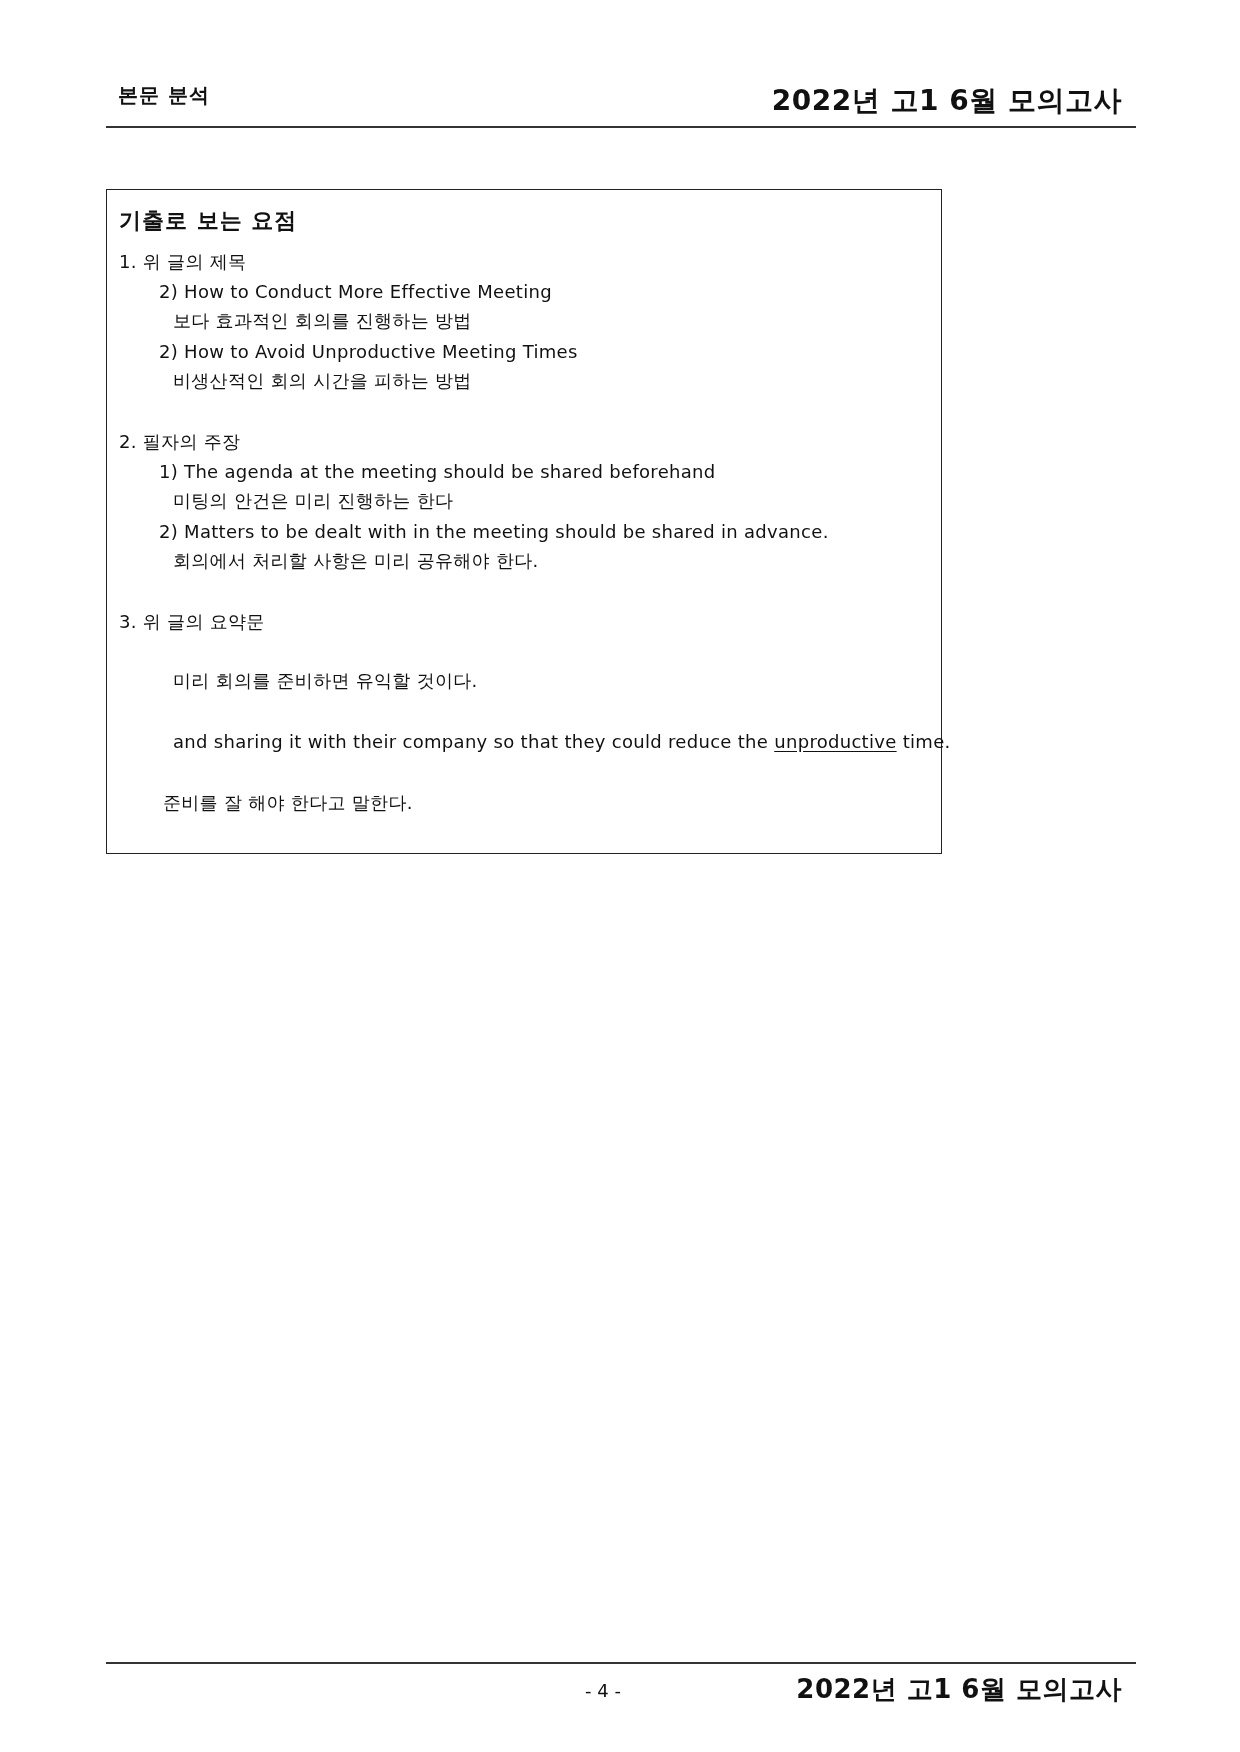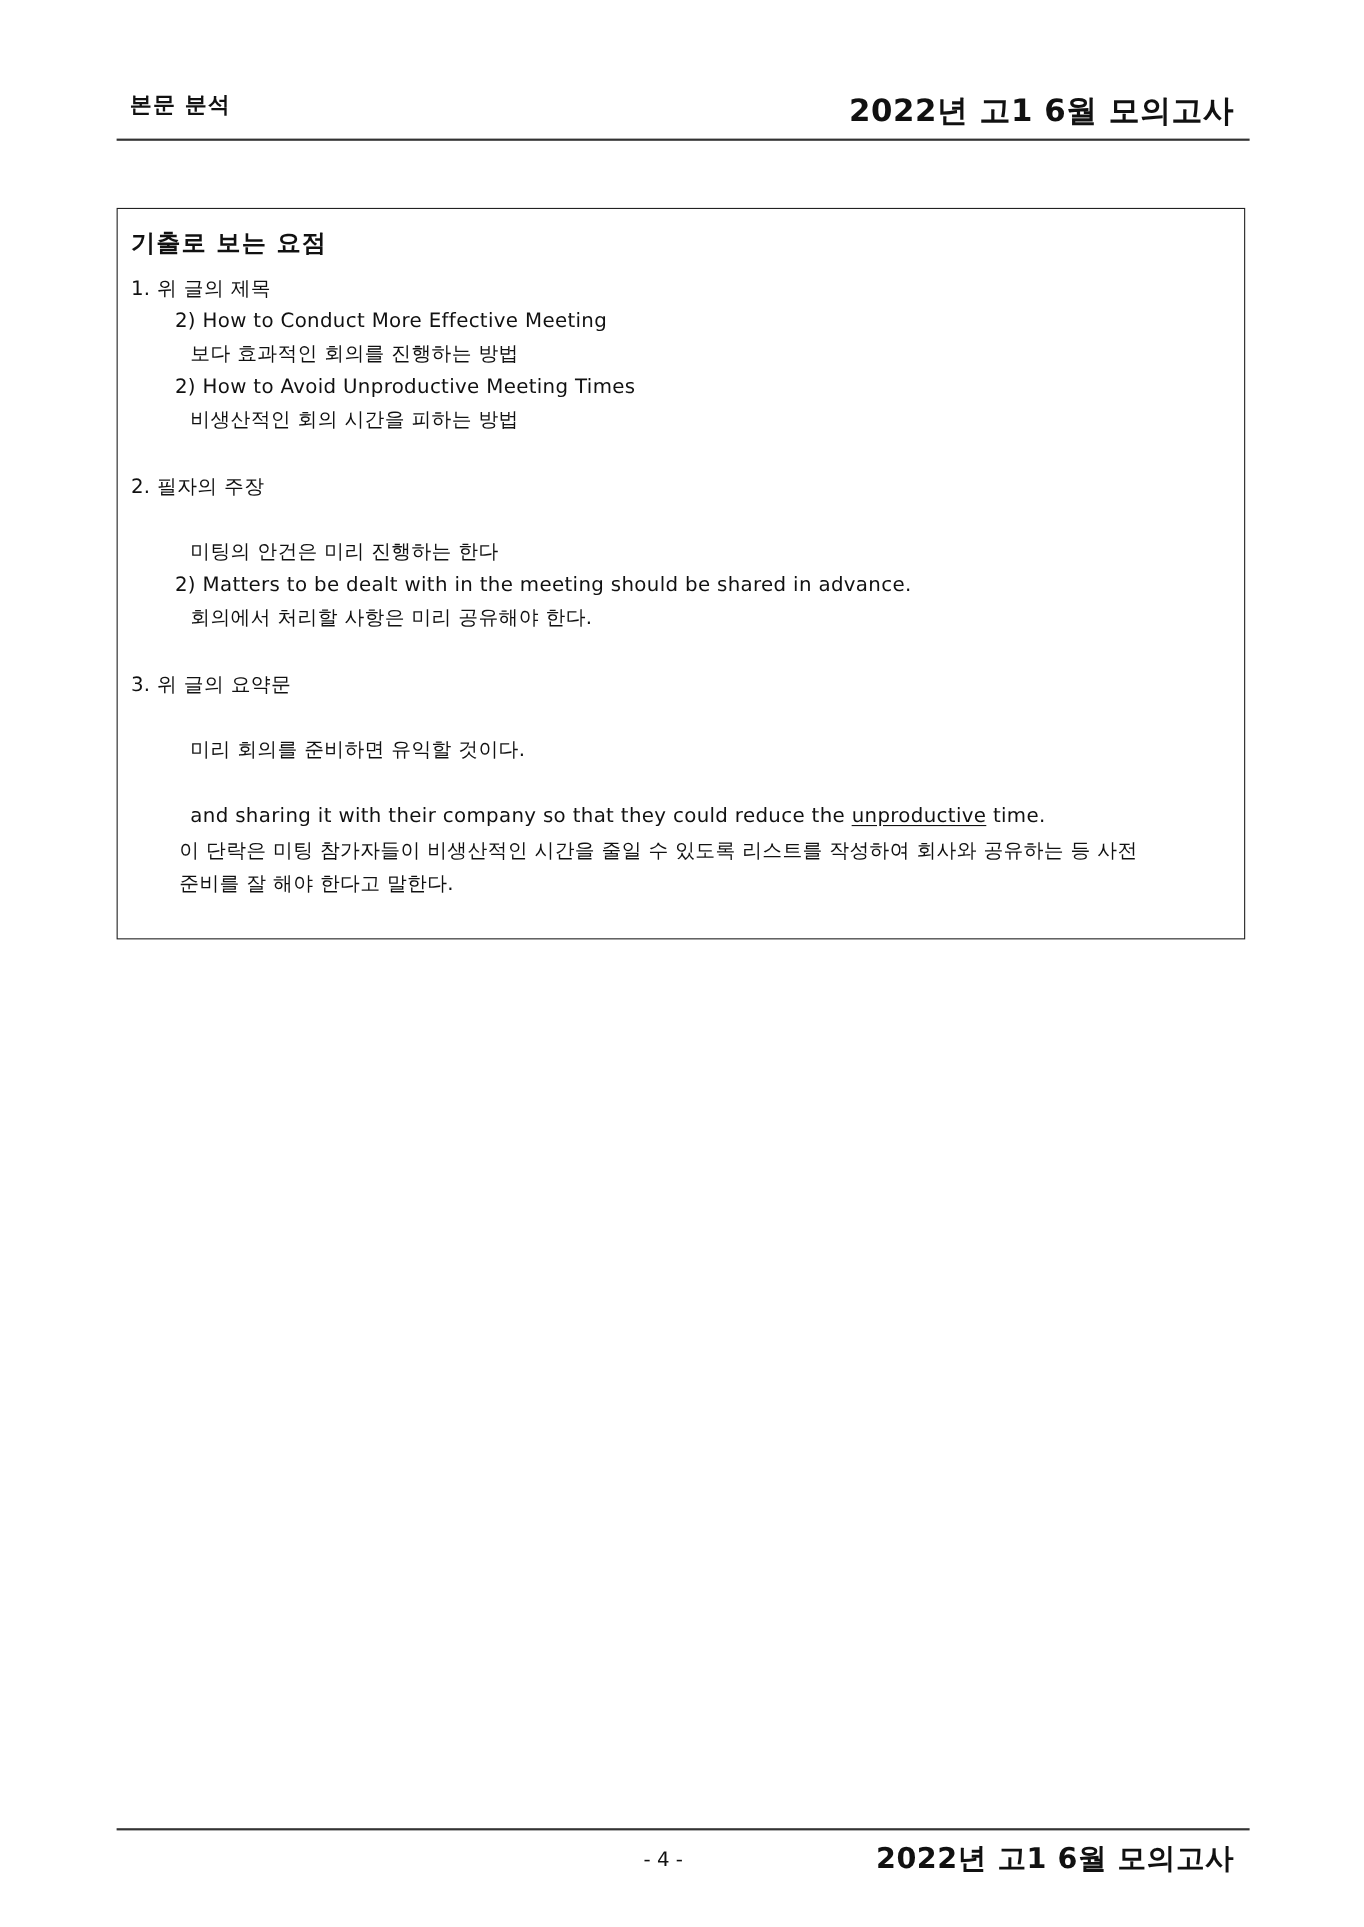--- a/index.html
+++ b/index.html
@@ -2,21 +2,21 @@
 <html><head>
 <meta charset="utf-8">
 <style>
   html, body { margin:0; padding:0; background:#ffffff; }
   body { width:1240px; height:1752px; position:relative; overflow:hidden;
          font-family:"DejaVu Sans","Liberation Sans",sans-serif; color:#111; }
   .hdr-left { position:absolute; left:118px; top:82px; font-size:20px; font-weight:bold; letter-spacing:1px; }
   .hdr-right { position:absolute; right:118px; top:82px; font-size:28px; font-weight:bold; letter-spacing:0.5px; }
   .hdr-line { position:absolute; left:106px; top:126px; width:1030px; height:2px; background:#333; }
 
-  .box { position:absolute; left:106px; top:189px; width:1026px; height:665px; border:1.5px solid #222; box-sizing:border-box; }
+  .box { position:absolute; left:106px; top:189px; width:836px; height:665px; border:1.5px solid #222; box-sizing:border-box; }
   .box-title { position:absolute; left:12px; top:16px; font-size:22px; font-weight:bold; letter-spacing:1px; }
   .line { position:absolute; font-size:18px; white-space:nowrap; letter-spacing:0.3px; }
   .sec { left:12px; }
   .en { left:52px; }
   .ko { left:66px; }
   .ko2 { left:56px; }
   u { text-decoration:underline; text-underline-offset:3px; }
 
   .ftr-line { position:absolute; left:106px; top:1662px; width:1030px; height:2px; background:#333; }
   .page-no { position:absolute; left:585px; top:1680px; font-size:18px; }
@@ -32,28 +32,28 @@
 <div class="box">
   <div class="box-title">기출로 보는 요점</div>
 
   <div class="line sec" style="top:60px;">1. 위 글의 제목</div>
   <div class="line en" style="top:91px;">2) How to Conduct More Effective Meeting</div>
   <div class="line ko" style="top:119px;">보다 효과적인 회의를 진행하는 방법</div>
   <div class="line en" style="top:151px;">2) How to Avoid Unproductive Meeting Times</div>
   <div class="line ko" style="top:179px;">비생산적인 회의 시간을 피하는 방법</div>
 
   <div class="line sec" style="top:240px;">2. 필자의 주장</div>
+  <div class="line en" style="top:271px;">1) The agenda at the meeting should be shared beforehand</div>
   <div class="line ko" style="top:299px;">미팅의 안건은 미리 진행하는 한다</div>
   <div class="line en" style="top:331px;">2) Matters to be dealt with in the meeting should be shared in advance.</div>
   <div class="line ko" style="top:359px;">회의에서 처리할 사항은 미리 공유해야 한다.</div>
 
   <div class="line sec" style="top:420px;">3. 위 글의 요약문</div>
   <div class="line ko" style="top:479px;">미리 회의를 준비하면 유익할 것이다.</div>
   <div class="line ko" style="top:541px;">
     <span>and sharing it with their company so that they could reduce the </span><u>unproductive</u><span> time.</span>
   </div>
-  <div class="line ko2" style="top:571px;">이 단락은 미팅 참가자들이 비생산적인 시간을 줄일 수 있도록 리스트를 작성하여 회사와 공유하는 등 사전</div>
   <div class="line ko2" style="top:601px;">준비를 잘 해야 한다고 말한다.</div>
 </div>
 
 <div class="ftr-line"></div>
 <div class="page-no">- 4 -</div>
 <div class="ftr-right">2022년 고1 6월 모의고사</div>
 
 </body></html>

